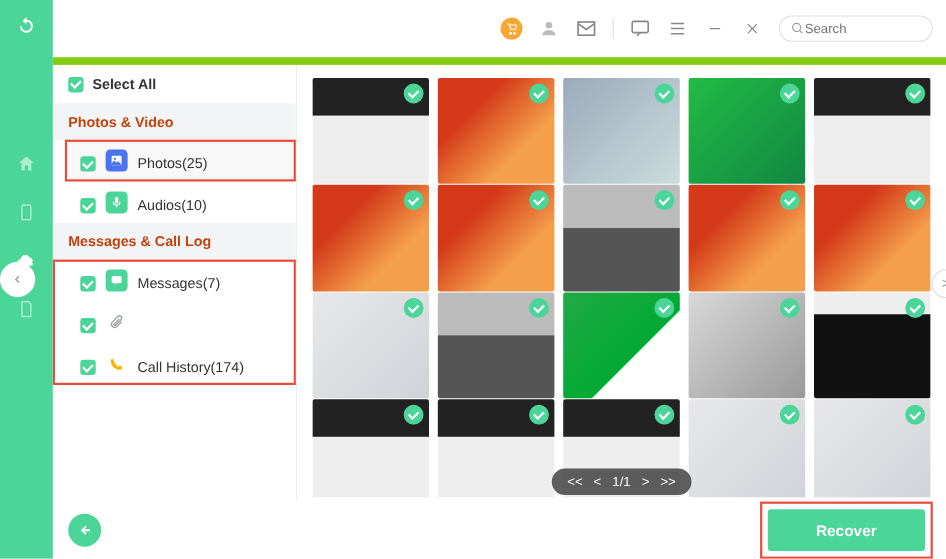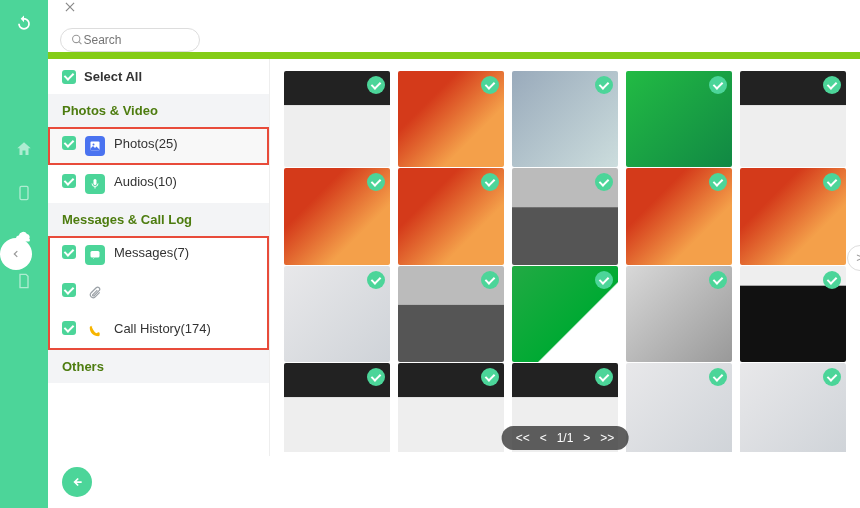--- a/index.html
+++ b/index.html
@@ -4,30 +4,30 @@
 <style>
 * { box-sizing: border-box; margin: 0; padding: 0; }
 body { font-family: -apple-system, sans-serif; font-size: 13px; color: #333; background: #fff; width: 860px; height: 508px; overflow: hidden; }
 .wrap { display: flex; height: 100%; }
 .nav { width: 48px; background: #4cd599; display: flex; flex-direction: column; align-items: center; gap: 22px; padding-top: 12px; position: relative; }
 .nav-icon { width: 22px; height: 22px; display: flex; align-items: center; justify-content: center; cursor: pointer; }
 .nav-icon svg { fill: #fff; opacity: .55; }
 .nav-icon.active svg { opacity: 1; }
 .notch { position: absolute; width: 32px; height: 32px; background: #fff; border-radius: 50%; left: -16px; top: 50%; transform: translateY(-50%); display: flex; align-items: center; justify-content: center; }
 .main { flex: 1; display: flex; flex-direction: column; }
-.topbar { height: 52px; display: flex; align-items: flex-start; justify-content: flex-end; padding: 0 12px; gap: 14px; flex-direction: column; }
+.topbar { height: 52px; display: flex; align-items: center; justify-content: flex-end; padding: 0 12px; gap: 14px; }
 .topbar .tbi { width: 20px; height: 20px; display: flex; align-items: center; justify-content: center; cursor: pointer; color: #888; }
 .cart { width: 20px; height: 20px; background: #f7a834; border-radius: 50%; display: flex; align-items: center; justify-content: center; }
 .search { display: flex; align-items: center; border: 1px solid #ddd; border-radius: 16px; padding: 4px 10px; width: 140px; }
 .search input { border: none; outline: none; font-size: 12px; width: 100%; color: #999; }
 .content { flex: 1; display: flex; border-top: 7px solid #84cc16; overflow: hidden; }
 .sidebar { width: 222px; border-right: 1px solid #eee; display: flex; flex-direction: column; overflow: auto; }
 .selectall { padding: 10px 14px; display: flex; align-items: center; gap: 8px; font-weight: 700; }
-.grouph { padding: 9px 14px; background: #f3f4f6; font-weight: 700; color: #4d7c0f; }
-.item { padding: 9px 14px; display: flex; align-items: flex-start; gap: 9px; cursor: pointer; }
+.grouph { padding: 9px 14px; background: #f3f4f6; font-weight: 700; color: #c2410c; }
+.item { padding: 9px 14px; display: flex; align-items: flex-end; gap: 9px; cursor: pointer; margin-left: 11px; }
 .item.sel { background: #f8f8f8; outline: 2px solid #e84b3a; outline-offset: -2px; }
 .hl { outline: 2px solid #e84b3a; outline-offset: -2px; }
 .chk { width: 14px; height: 14px; background: #4cd599; border-radius: 3px; display: flex; align-items: center; justify-content: center; flex-shrink: 0; }
 .chk::after { content: ""; width: 4px; height: 7px; border: solid #fff; border-width: 0 2px 2px 0; transform: rotate(45deg); margin-top: -2px; }
 .cat-icon { width: 20px; height: 20px; border-radius: 4px; display: flex; align-items: center; justify-content: center; flex-shrink: 0; }
 .grid { flex: 1; display: flex; flex-direction: column; padding: 12px 14px 4px; overflow: hidden; position: relative; }
 .thumbs { display: grid; grid-template-columns: repeat(5, 1fr); gap: 8px; flex: 1; overflow: hidden; }
 .thumb { position: relative; background: #cfd6dc; border-radius: 2px; aspect-ratio: 1.1; overflow: hidden; }
 .tick { position: absolute; top: 5px; right: 5px; width: 18px; height: 18px; border-radius: 50%; background: #4cd599; display: flex; align-items: center; justify-content: center; }
 .tick::after { content: ""; width: 4px; height: 7px; border: solid #fff; border-width: 0 2px 2px 0; transform: rotate(45deg); margin-top: -1px; }
@@ -186,21 +186,20 @@
               <div class="item">
                 <span class="chk"></span>
                 <span class="cat-icon" style="background: transparent;">
                   <svg width="14" height="14" viewBox="0 0 24 24" fill="#f7b500">
                     <path d="M6 3c1 4 4 10 8 13l4-2c1 0 2 1 2 2v3c0 1-1 2-2 2C9 21 3 15 3 6c0-1 1-2 2-2h3z"></path>
                   </svg>
                 </span>
                 <span>Call History(174)</span>
               </div>
             </div>
-            <div class="grouph">Others</div>
           </div>
       </div>
 
       <div class="grid">
         <div class="thumbs" id="thumbs">
             <div class="thumb t-kb">
               <div class="tick"></div>
             </div>
             <div class="thumb t-snack">
               <div class="tick"></div>
@@ -270,20 +269,23 @@
         <div class="edge-nav edge-right">&gt;</div>
       </div>
     </div>
 
     <div class="footer">
       <div class="back-btn">
           <svg width="14" height="14" viewBox="0 0 24 24" fill="none" stroke="#fff" stroke-width="3">
             <path d="M14 6l-6 6 6 6M8 12h12"></path>
           </svg>
         </div>
+      <div class="recover-wrap">
+        <button class="recover">Recover</button>
+      </div>
     </div>
   </div>
 </div>
 
 <div class="notch" style="left:0">
   <svg width="10" height="12" viewBox="0 0 24 24" fill="none" stroke="#999" stroke-width="3">
       <path d="M15 5l-7 7 7 7"></path>
     </svg>
 </div>
 

